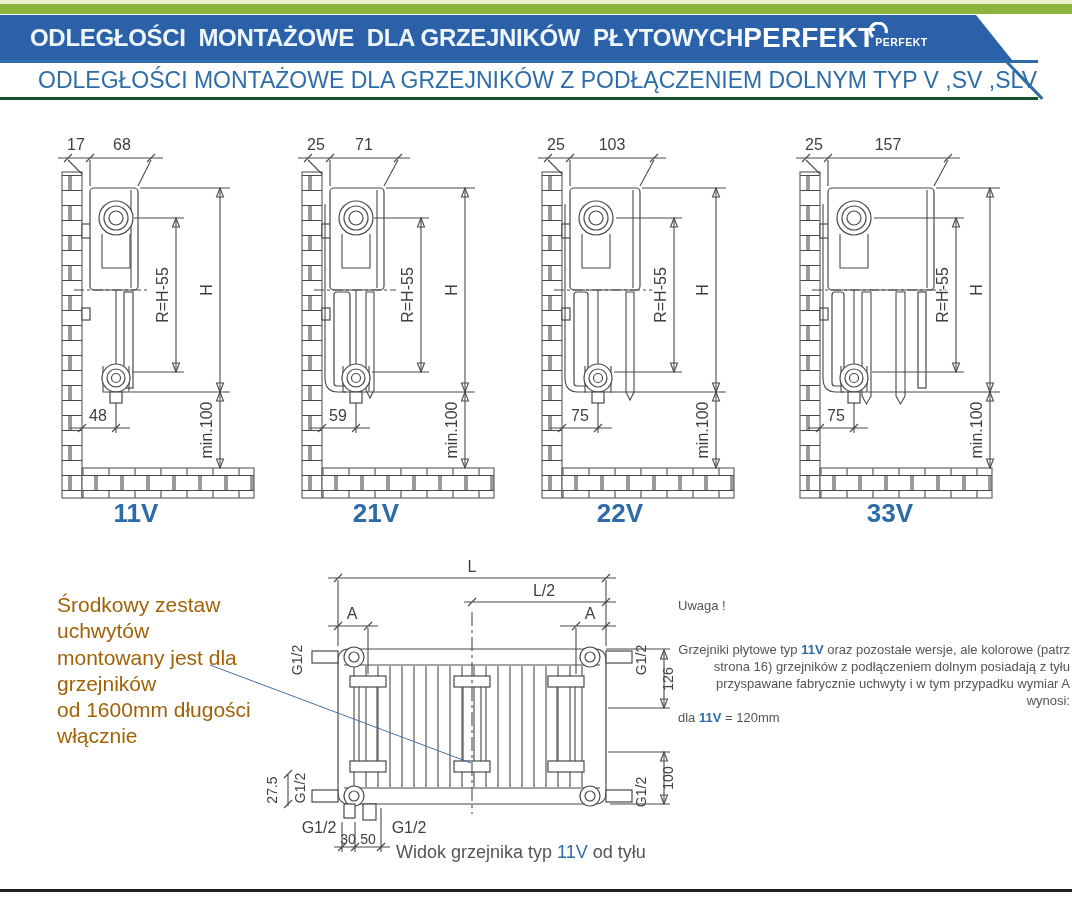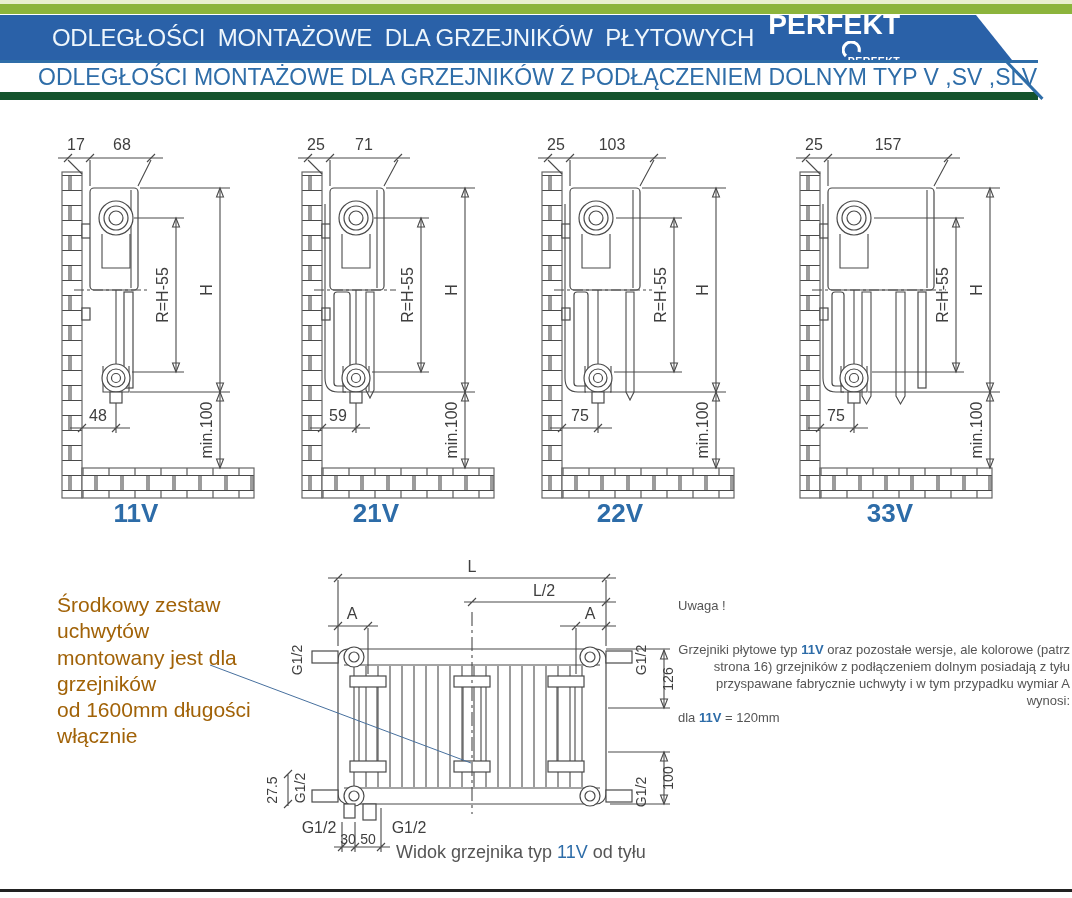--- a/index.html
+++ b/index.html
@@ -6,28 +6,28 @@
   body{width:1072px;height:898px;position:relative;background:#fff;overflow:hidden;
        font-family:"Liberation Sans",sans-serif;color:#555;}
   .abs{position:absolute;}
 
   
   #topstrip{top:0;left:0;width:1072px;height:4px;background:#e9efcf;}
   #greenbar{top:4px;left:0;width:1072px;height:10px;background:#8cb43c;}
   #bluebanner{top:15px;left:0;width:1012px;height:45px;background:#2a61a8;
       clip-path:polygon(0 0,976px 0,1012px 100%,0 100%);
       display:flex;align-items:center;padding-left:30px;box-sizing:border-box;color:#eef6fc;}
-  #title{font-size:24px;font-weight:normal;white-space:pre;letter-spacing:-0.3px;margin-left:22px;}
-  #logo{display:flex;align-items:flex-end;margin-left:14px;position:relative;flex-direction:column;}
+  #title{font-size:24px;font-weight:bold;white-space:pre;letter-spacing:-0.3px;}
+  #logo{display:flex;align-items:flex-start;margin-left:0;position:relative;}
   #logoname{font-size:28px;font-weight:800;letter-spacing:0.2px;color:#fff;}
   #logostack{display:flex;flex-direction:column;align-items:flex-start;margin-left:0px;}
   #logoswoosh{margin-bottom:-3px;margin-left:-6px;}
   #logosub{font-size:10.5px;font-weight:bold;color:#fff;letter-spacing:0.5px;}
   #subtitle{top:60px;left:0;width:1038px;height:40px;background:#fff;box-sizing:border-box;
-      border-top:3px solid #2e6da8;border-bottom:8px solid #14532d;
+      border-top:3px solid #2e6da8;border-bottom:3px solid #14532d;
       display:flex;align-items:center;padding-left:38px;color:#2e6da8;font-size:23px;}
   #subdiag{top:59px;left:1006px;width:54px;height:3px;background:#2e6da8;
       transform:rotate(46deg);transform-origin:0 0;}
 
   
   svg.diag{position:absolute;top:130px;width:252px;height:410px;}
   svg.diag line, svg.diag path, svg.rear line, svg.rear path{stroke:#4a4a4a;fill:none;stroke-width:1.1;}
   svg .wh{fill:#fff;stroke:#4a4a4a;stroke-width:1.2;}
   svg .wall{stroke:#666;stroke-width:1.2;}
   svg .ar{fill:#4a4a4a;stroke:none;}

